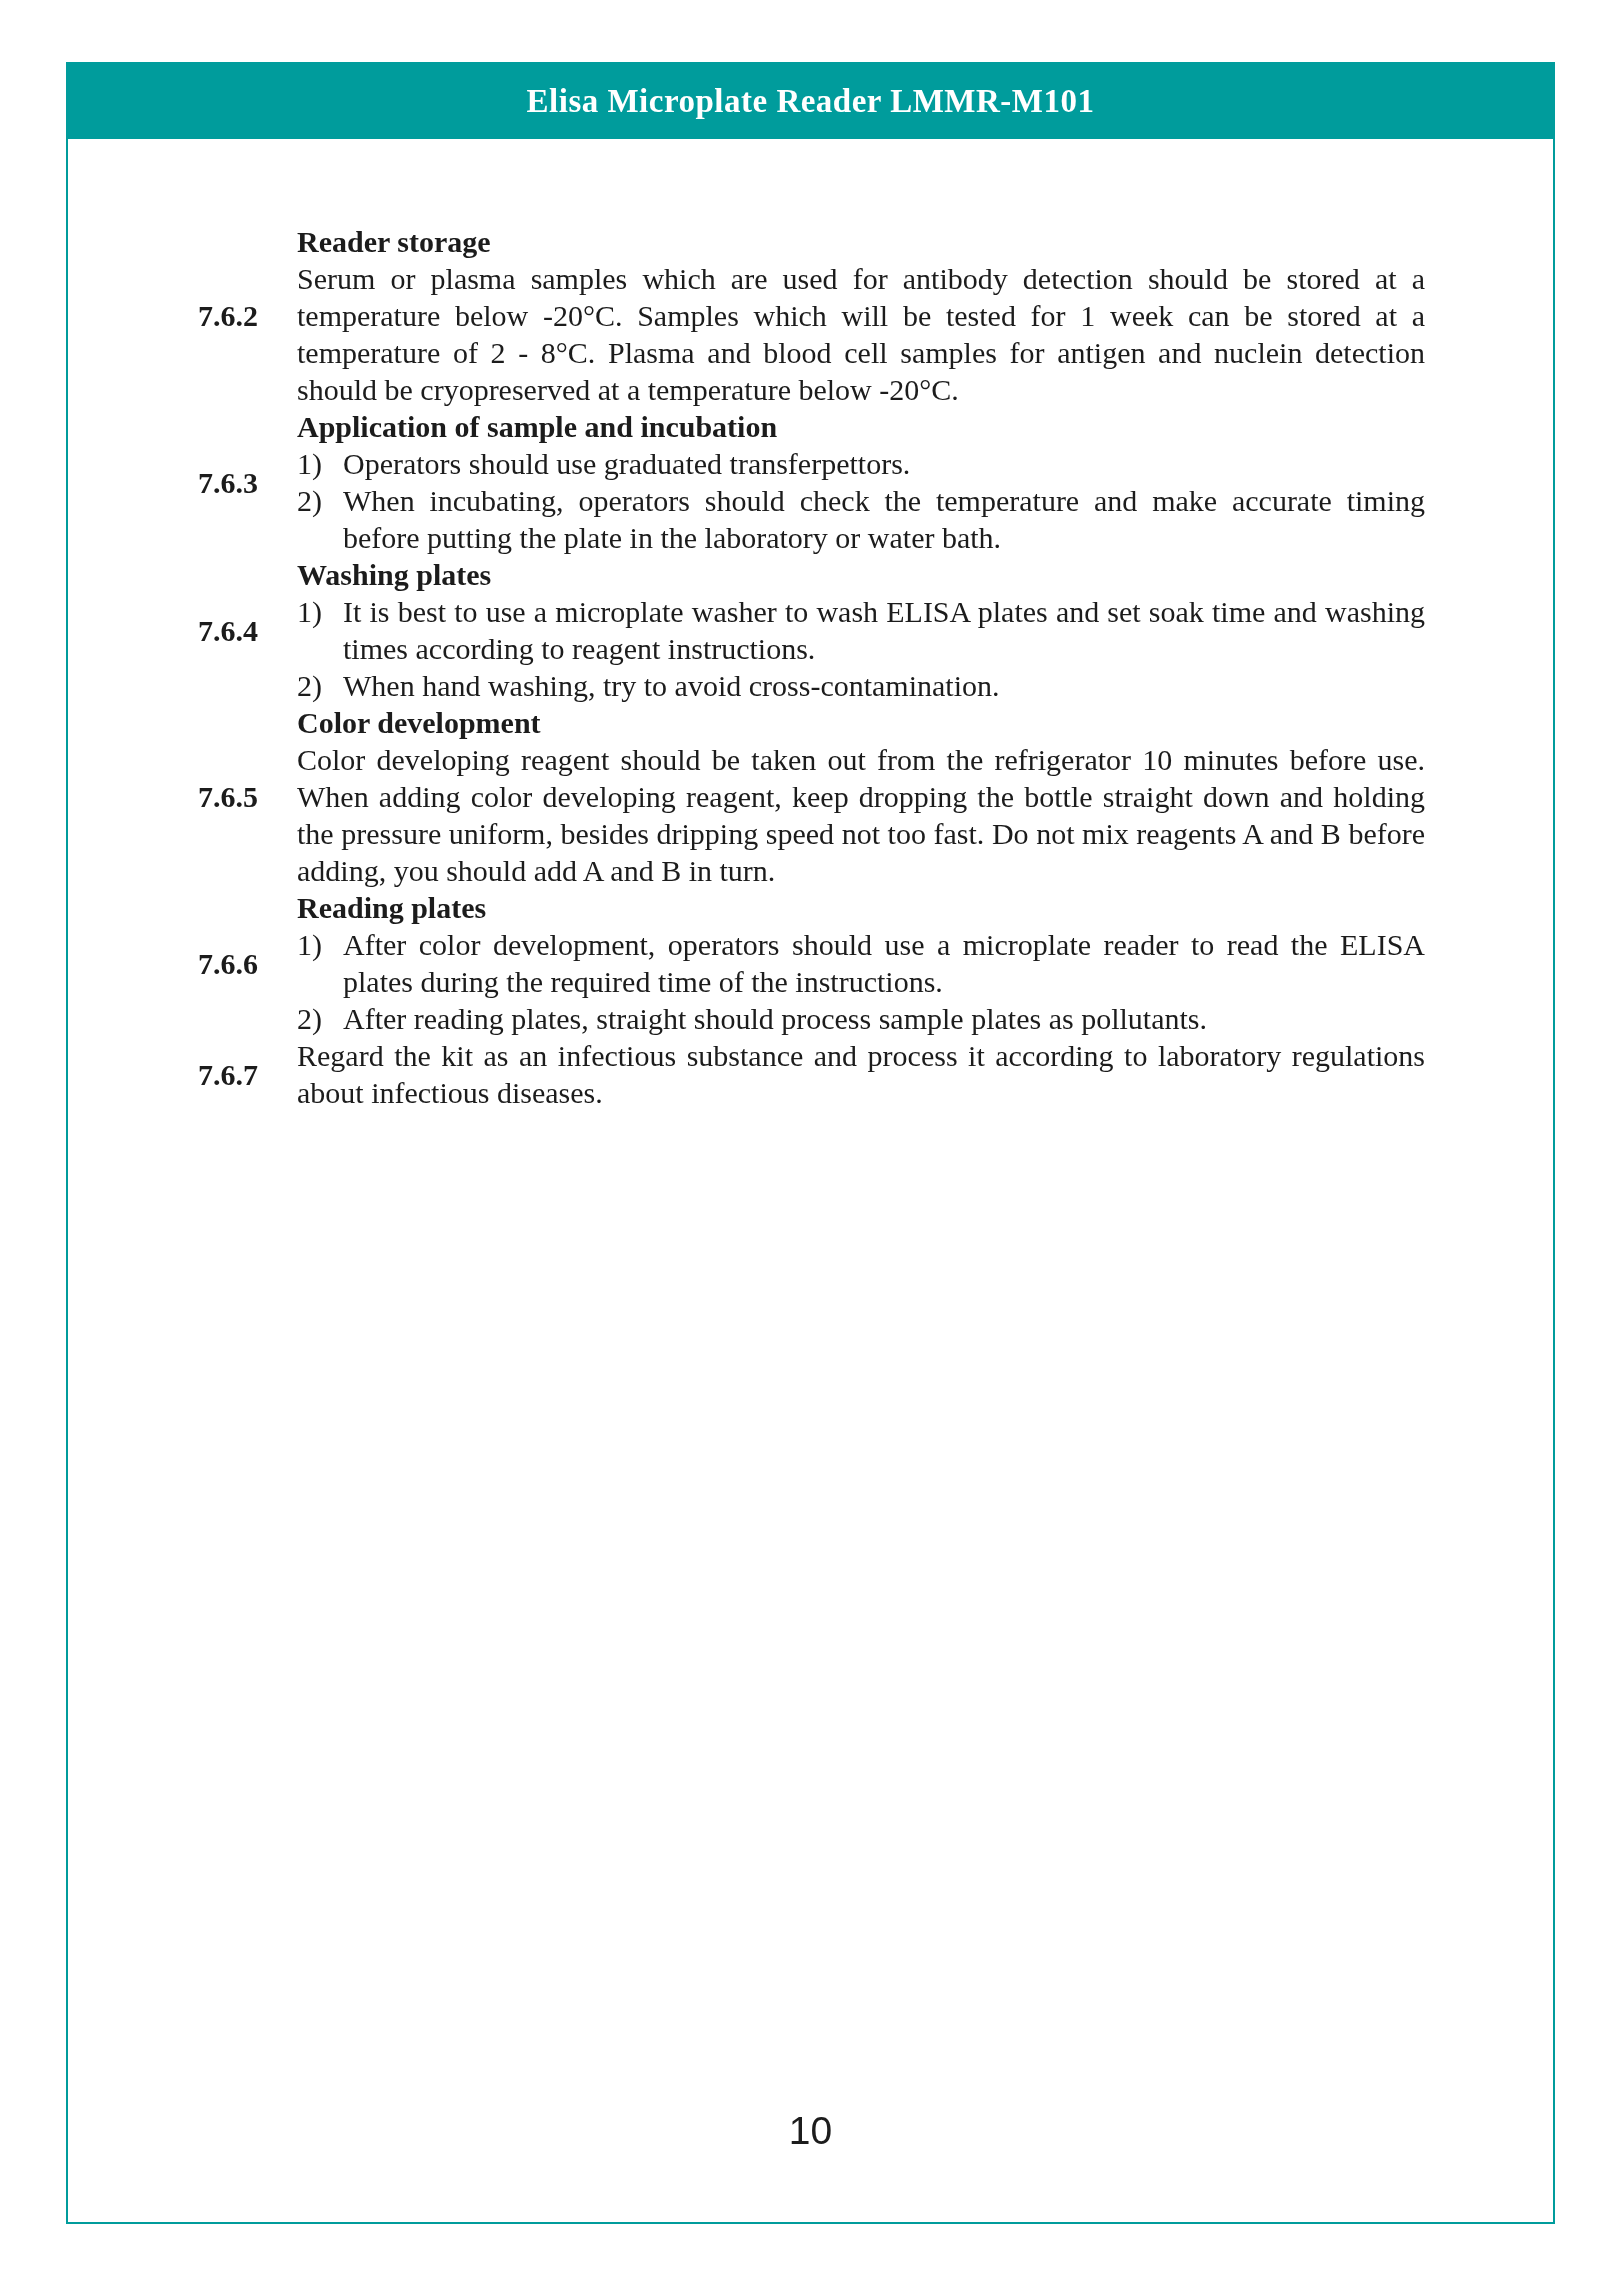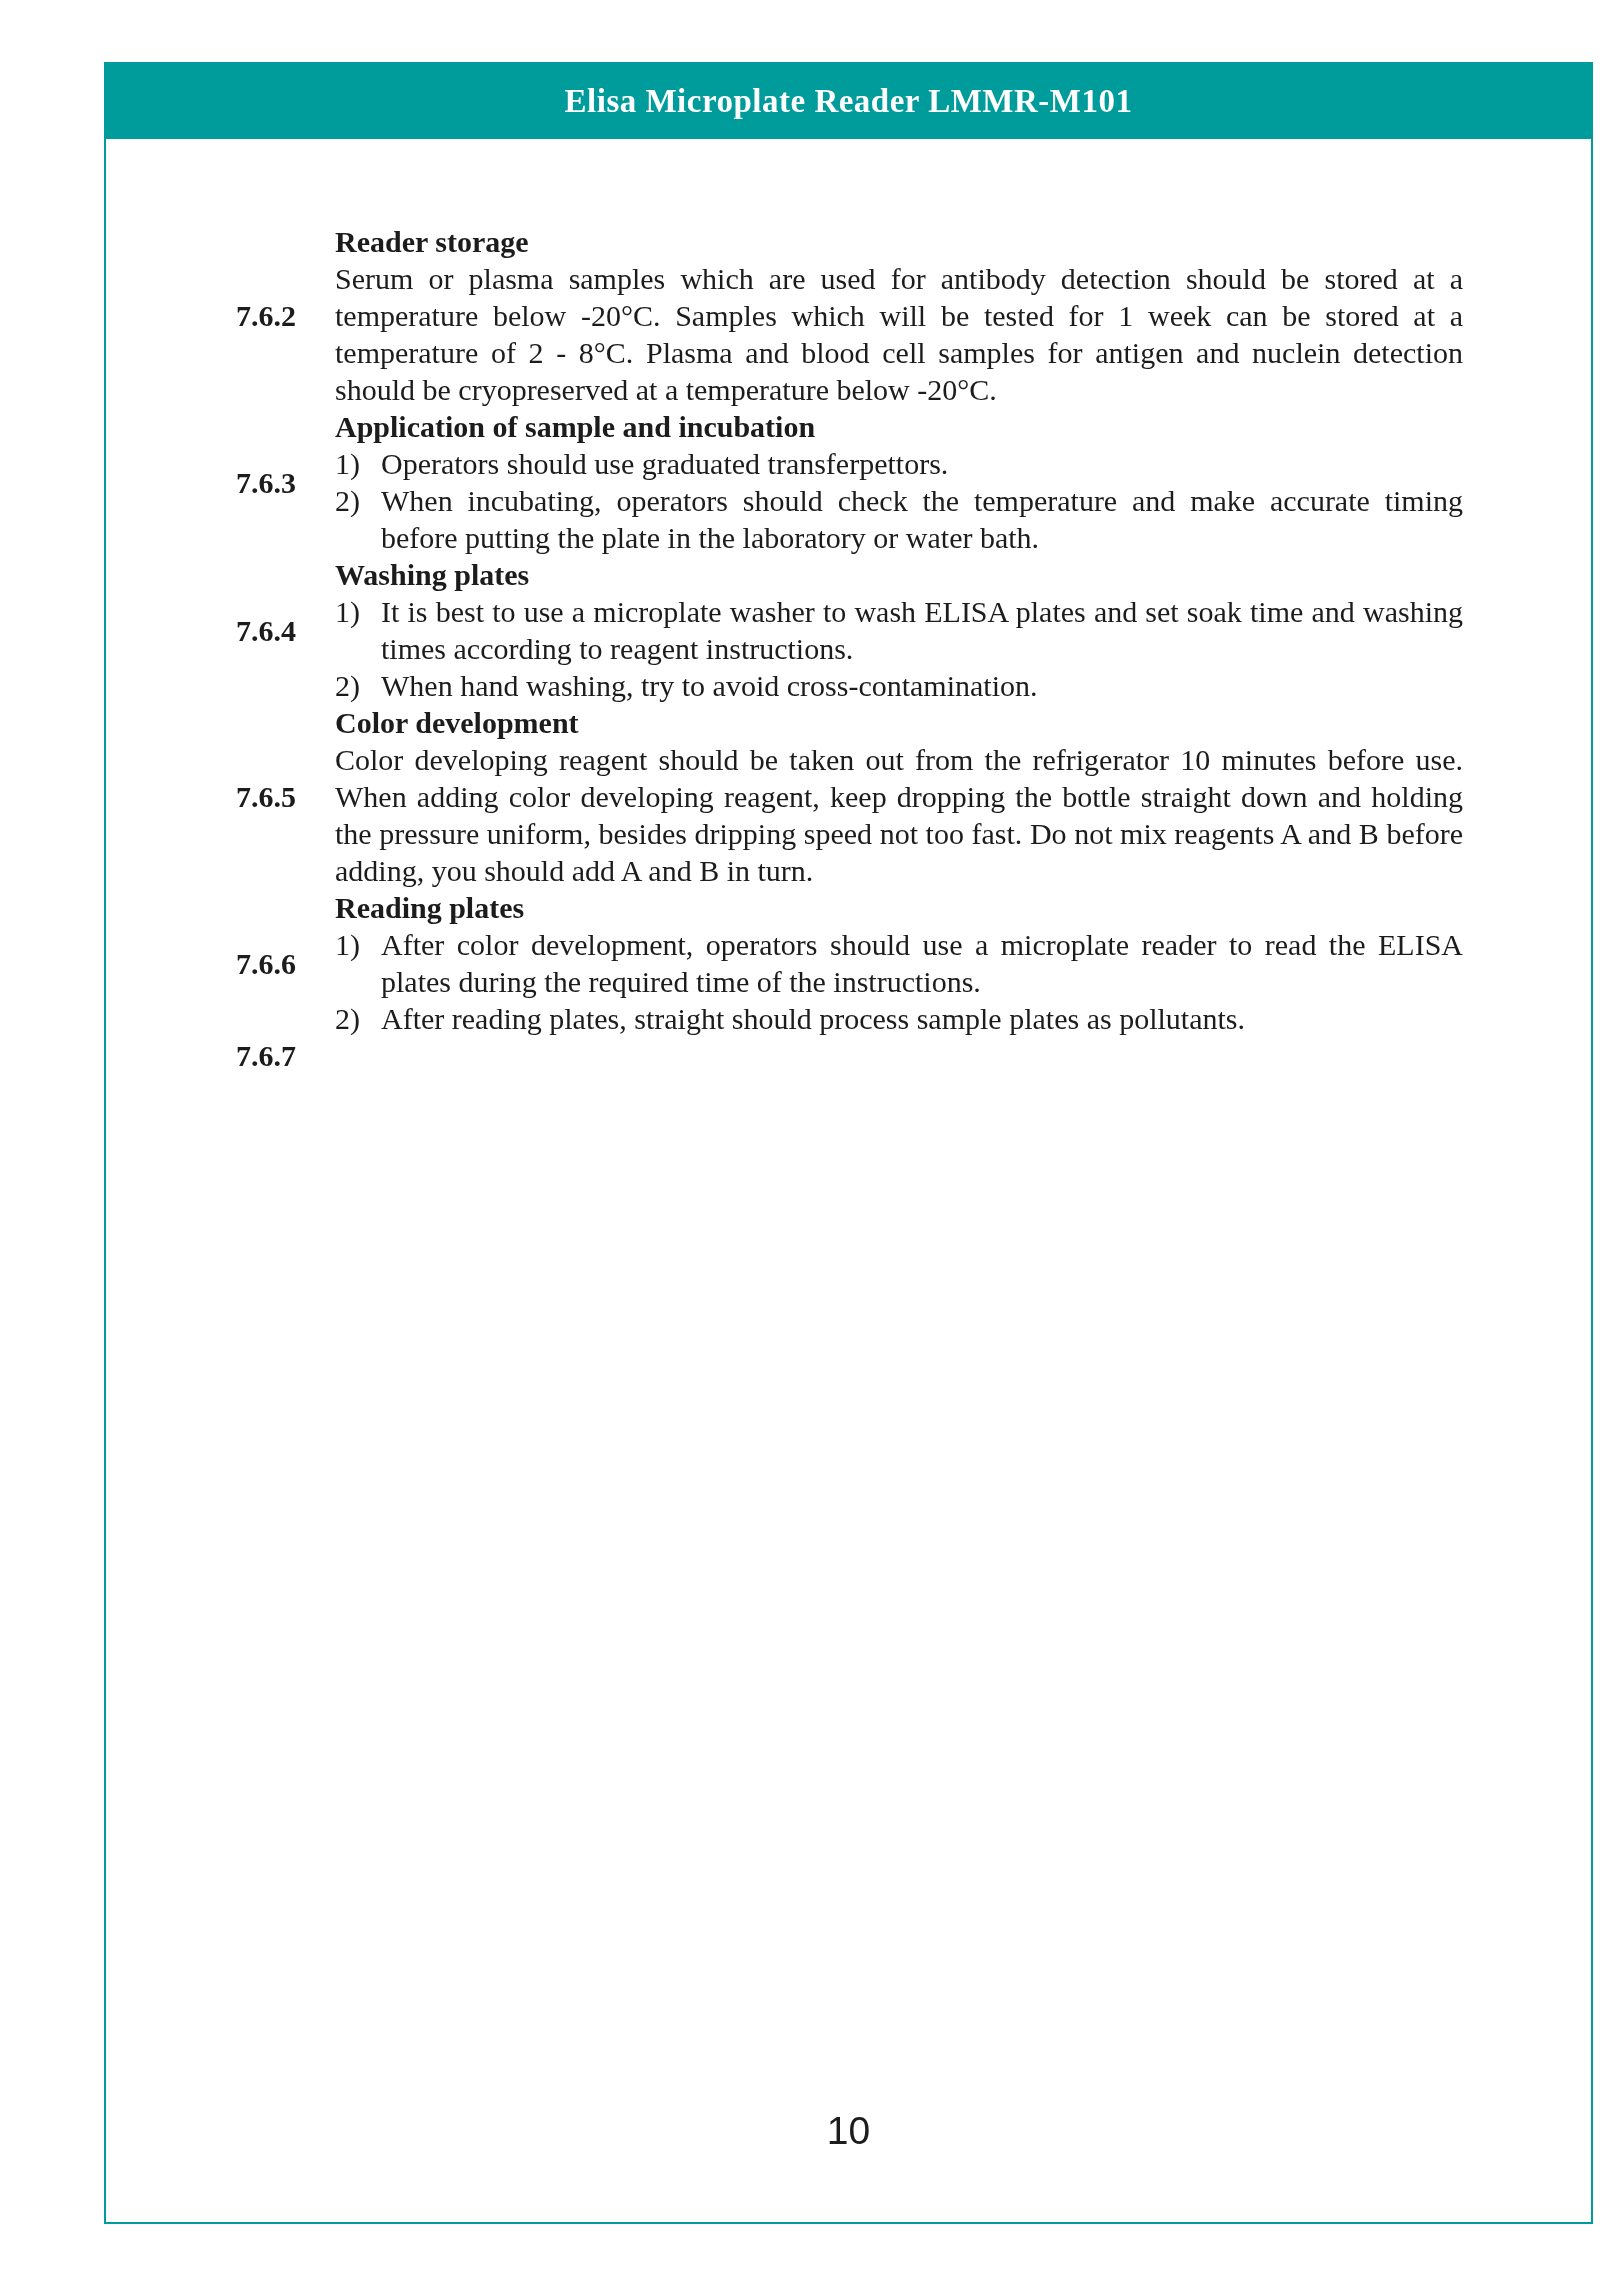--- a/index.html
+++ b/index.html
@@ -16,21 +16,20 @@
   }
   .page-box {
     position: absolute;
     left: 66px;
     top: 62px;
     width: 1489px;
     height: 2162px;
     border: 2px solid #009c9c;
     box-sizing: border-box;
     background: #ffffff;
-    margin-left: 38px;
   }
   .header-band {
     width: 100%;
     height: 75px;
     background: #009c9c;
     display: flex;
     align-items: center;
     justify-content: center;
   }
   .header-title {
@@ -157,20 +156,21 @@
         <div class="list-item">
           <div class="li-marker">2)</div>
           <div class="li-text">After reading plates, straight should process sample plates as pollutants.</div>
         </div>
       </div>
     </div>
 
     <div class="section">
       <div class="sec-num">7.6.7</div>
       <div class="sec-body">
+        <p class="sec-para">Regard the kit as an infectious substance and process it according to laboratory regulations about infectious diseases.</p>
       </div>
     </div>
 
   </div>
 
   <div class="page-num">10</div>
 
 </div>
 
 

